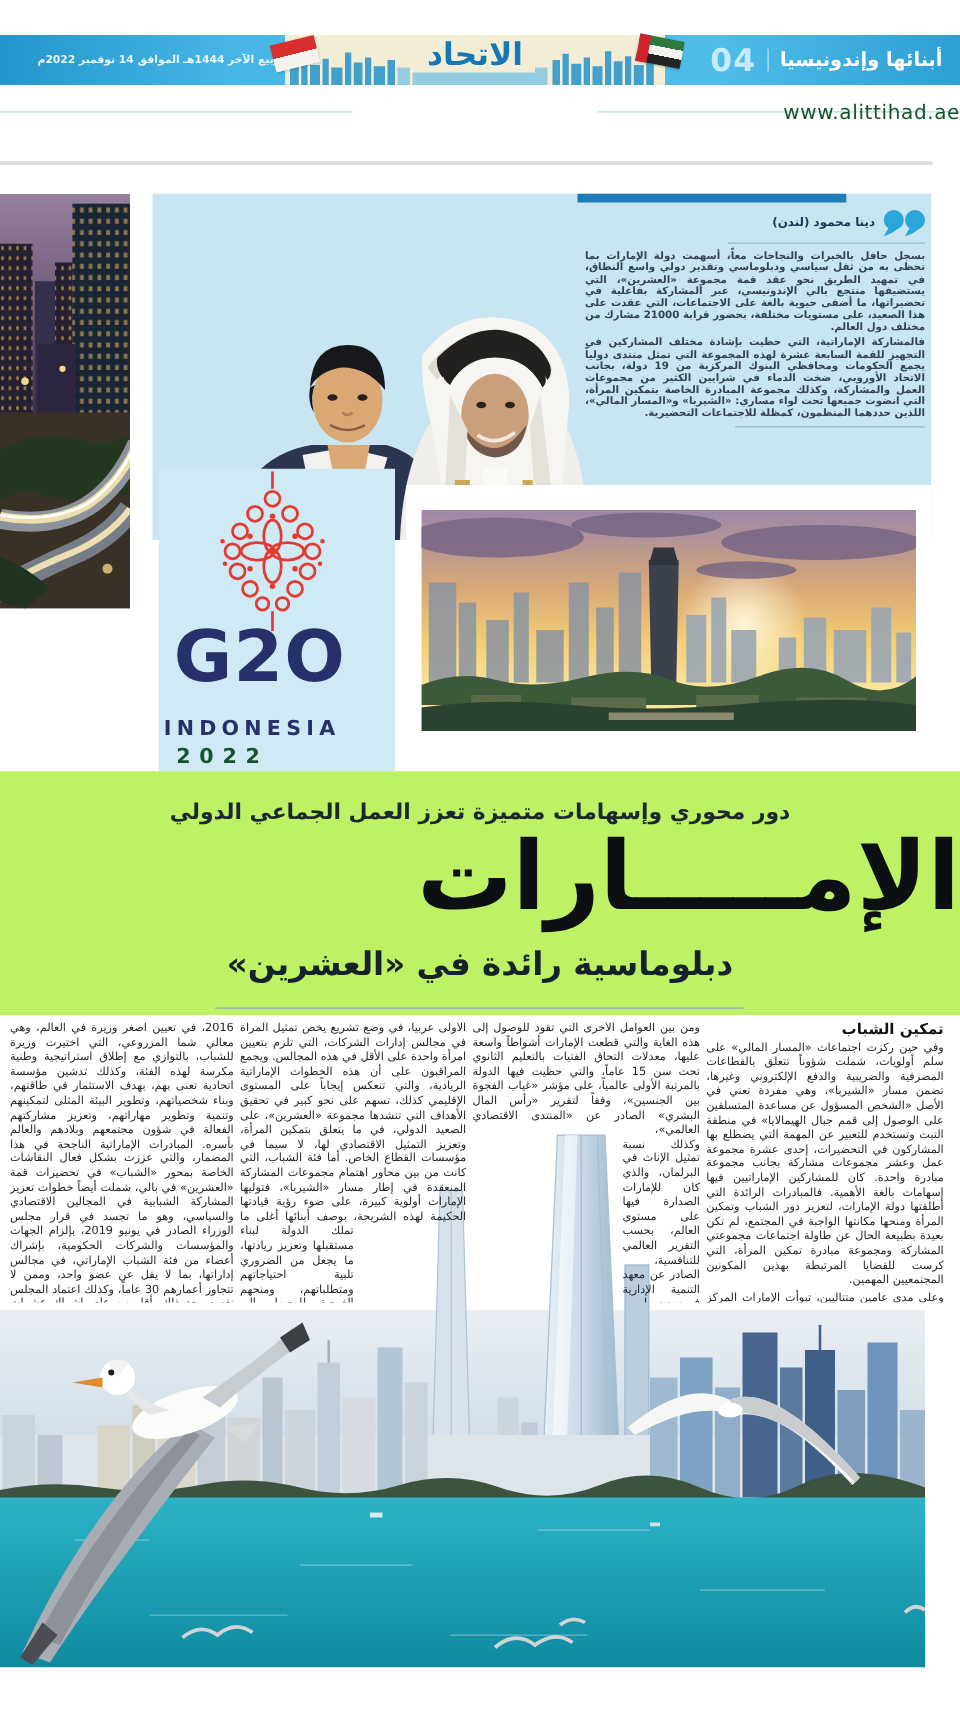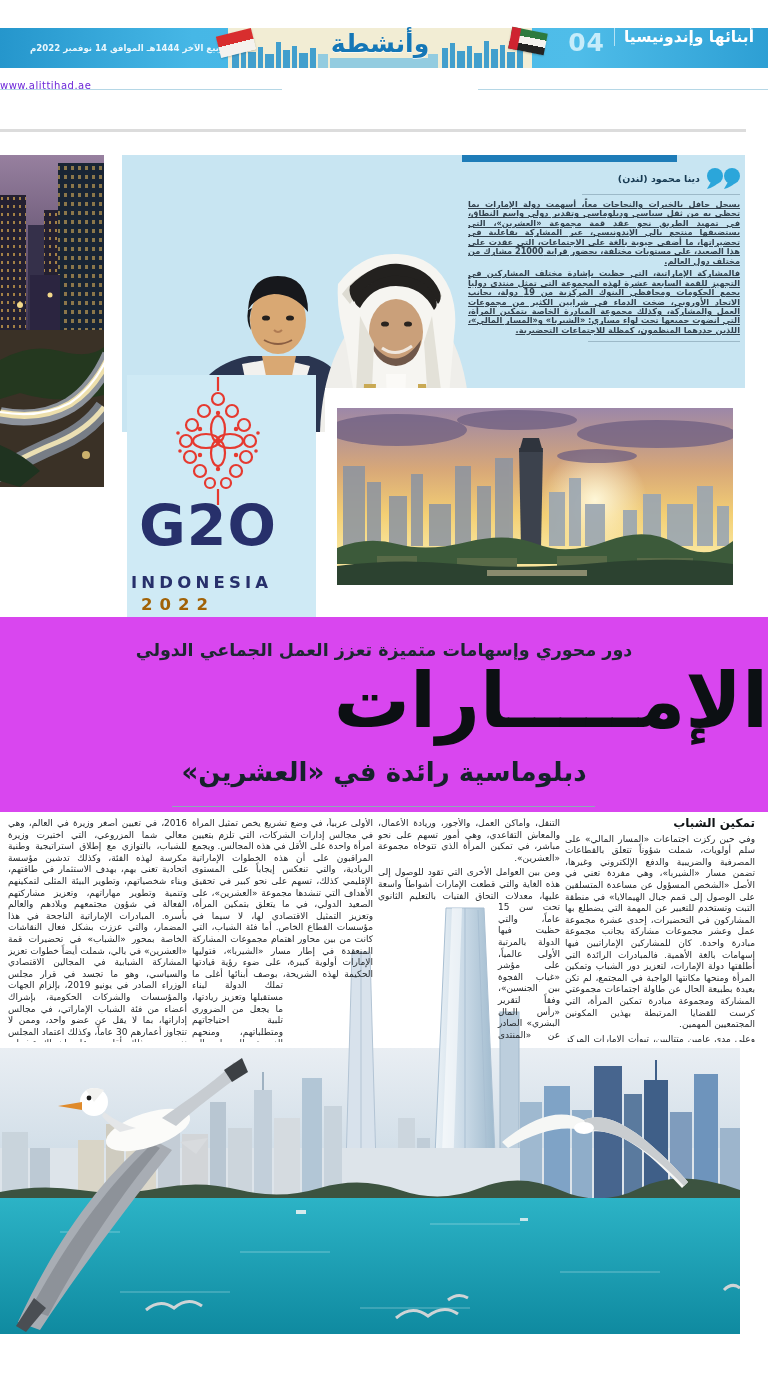--- a/index.html
+++ b/index.html
@@ -18,60 +18,60 @@
   .masthead-sky{position:absolute;left:0;bottom:0;width:100%;height:30px;}
   .masthead-title{position:absolute;left:0;top:1px;width:100%;text-align:center;
     font-size:25px;font-weight:800;color:#1577b6;direction:rtl;
     text-shadow:0 1px 0 #ffffffaa;}
   .flag{position:absolute;width:36px;height:22px;box-shadow:0 1px 2px #0003;}
   .flag-id{left:-10px;top:4px;transform:rotate(-14deg);
     background:linear-gradient(#d82e2e 50%,#f4f2ee 50%);}
   .flag-ae{right:-14px;top:2px;transform:rotate(11deg);
     background:linear-gradient(#2c7a3f 33%,#f4f2ee 33%,#f4f2ee 66%,#232323 66%);}
   .flag-ae::before{content:"";position:absolute;left:0;top:0;width:9px;height:100%;background:#cf2330;}
-  .section-head{right:14px;top:28px;height:40px;display:flex;gap:9px;direction:ltr;margin-left:12px;}
+  .section-head{right:14px;top:28px;height:40px;display:flex;align-items:center;gap:9px;direction:ltr;margin-left:12px;}
   .page-number{font-size:25px;font-weight:700;color:#c6ecfa;letter-spacing:1px;}
   .section-divider{width:1px;height:18px;background:#ffffff99;}
   .section-title{font-size:15.5px;font-weight:800;color:#fff;direction:rtl;}
 
   .website-row{left:0;top:80px;width:768px;height:18px;}
   .website-line{position:absolute;top:9px;height:1px;background:#b5d7e6;}
-  .website-text{position:absolute;left:0;top:0;width:100%;text-align:left;
-    font-size:10px;color:#6d28d9;letter-spacing:.5px;}
+  .website-text{position:absolute;left:0;top:0;width:100%;text-align:right;
+    font-size:16px;color:#14532d;letter-spacing:.5px;}
   .gray-rule{left:0;top:129px;width:746px;height:3px;background:#dcdcdc;}
 
   
   .jakarta-photo{left:0;top:155px;width:104px;height:332px;overflow:hidden;}
   .leaders-block{left:122px;top:155px;width:623px;height:277px;background:#c8e5f2;}
   .navy-bar{position:absolute;left:340px;top:0;width:215px;height:7px;background:#1e7cb8;}
   .leaders-art{position:absolute;left:2px;bottom:0;width:346px;height:208px;}
   .intro-area{position:absolute;right:5px;top:11px;width:272px;direction:rtl;}
   .byline-row{display:flex;align-items:center;gap:6px;}
   .quote-icon{width:34px;height:24px;flex:0 0 auto;}
   .byline{font-size:9.5px;font-weight:800;color:#173a52;}
   .byline-rule{height:1px;background:#9cb9c8;width:158px;margin:4px 0 5px auto;margin-left:auto;}
   .byline-rule{margin-right:0;}
   .intro-text{font-size:8.2px;line-height:9.45px;font-weight:700;color:#33424e;
-    text-align:justify;margin:0 0 3px 0;text-decoration:underline;}
+    text-align:justify;margin:0 0 3px 0;}
   .intro-endrule{height:1px;background:#9cb9c8;width:152px;margin-top:6px;}
 
   .g20-block{left:127px;top:375px;width:189px;height:242px;background:#cfeaf5;}
   .g20-ornament{position:absolute;left:31px;top:2px;width:120px;height:128px;}
   .g20-name{position:absolute;left:12px;top:118px;font-size:57px;font-weight:800;
     color:#27306b;letter-spacing:1px;font-family:"DejaVu Sans",sans-serif;}
   .g20-country{position:absolute;left:4px;top:198px;font-size:16.5px;font-weight:700;
     color:#27306b;letter-spacing:4.2px;}
   .g20-year{position:absolute;left:14px;top:220px;font-size:16.5px;font-weight:700;
-    color:#a16207;letter-spacing:7px;}
+    color:#14532d;letter-spacing:7px;}
 
   .sunset-card{left:325px;top:388px;width:420px;height:229px;background:#fff;}
   .sunset-photo{position:absolute;left:12px;top:20px;width:396px;height:177px;overflow:hidden;}
 
   
-  .headline-band{left:0;top:617px;width:768px;height:195px;background:#d946ef;direction:rtl;}
+  .headline-band{left:0;top:617px;width:768px;height:195px;background:#bef264;direction:rtl;}
   .kicker{position:absolute;left:0;top:23px;width:100%;text-align:center;
     font-size:17.5px;font-weight:800;color:#1c2830;}
   .main-title{position:absolute;left:0;top:34px;width:100%;text-align:right;
     font-size:76px;line-height:100px;font-weight:900;color:#0c1013;}
   .sub-title{position:absolute;left:0;top:140px;width:100%;text-align:center;
     font-size:26px;font-weight:800;color:#16222b;}
   .headline-rule{position:absolute;left:172px;top:189px;width:423px;height:1px;background:#8fa8b5;}
 
   
   .body-col{position:absolute;top:818px;height:224px;overflow:hidden;direction:rtl;
@@ -122,21 +122,21 @@
           <rect x="272" y="7" width="5" height="23"></rect>
         <rect x="279" y="14" width="8" height="16"></rect>
           <rect x="289" y="9" width="6" height="21"></rect>
       </g>
       <g fill="#7cc4e4" opacity="0.8">
         <rect x="90" y="16" width="10" height="14"></rect>
           <rect x="200" y="16" width="10" height="14"></rect>
         <rect x="102" y="20" width="100" height="10"></rect>
       </g>
     </svg>
-    <div class="masthead-title">وأنشطة</div>
+    <div class="masthead-title">الاتحاد</div>
     <div class="flag flag-id"></div>
     <div class="flag flag-ae"></div>
   </div>
 
   <div class="abs section-head">
     <span class="page-number">04</span>
     <span class="section-divider"></span>
     <span class="section-title">أبنائها وإندونيسيا</span>
   </div>
 
@@ -350,21 +350,20 @@
   </div>
 
   <div class="body-col col-1">
     <h3 class="body-heading">تمكين الشباب</h3>
     <p>وفي حين ركزت اجتماعات «المسار المالي» على سلم أولويات، شملت شؤوناً تتعلق بالقطاعات المصرفية والضريبية والدفع الإلكتروني وغيرها، تضمن مسار «الشيربا»، وهي مفردة تعني في الأصل «الشخص المسؤول عن مساعدة المتسلقين على الوصول إلى قمم جبال الهيمالايا» في منطقة التبت وتستخدم للتعبير عن المهمة التي يضطلع بها المشاركون في التحضيرات، إحدى عشرة مجموعة عمل وعشر مجموعات مشاركة بجانب مجموعة مبادرة واحدة. كان للمشاركين الإماراتيين فيها إسهامات بالغة الأهمية. فالمبادرات الرائدة التي أطلقتها دولة الإمارات، لتعزيز دور الشباب وتمكين المرأة ومنحها مكانتها الواجبة في المجتمع، لم تكن بعيدة بطبيعة الحال عن طاولة اجتماعات مجموعتي المشاركة ومجموعة مبادرة تمكين المرأة، التي كرست للقضايا المرتبطة بهذين المكونين المجتمعيين المهمين.</p>
     <p>وعلى مدى عامين متتاليين، تبوأت الإمارات المركز الأول على مستوى الشرق الأوسط وشمال أفريقيا، في تقرير البنك الدولي المعنون بـ«المرأة وأنشطة الأعمال والقانون 2021 و2022»، ضمن 8 محاور، من بينها حرية</p>
   </div>
 
   <div class="body-col col-2">
     <span class="tower-hole-left"></span>
-    <p>التنقل، وأماكن العمل، والأجور، وريادة الأعمال، والمعاش التقاعدي، وهي أمور تسهم على نحو مباشر، في تمكين المرأة الذي تتوخاه مجموعة «العشرين».</p>
     <p>ومن بين العوامل الأخرى التي تقود للوصول إلى هذه الغاية والتي قطعت الإمارات أشواطاً واسعة عليها، معدلات التحاق الفتيات بالتعليم الثانوي تحت سن 15 عاماً، والتي حظيت فيها الدولة بالمرتبة الأولى عالمياً، على مؤشر «غياب الفجوة بين الجنسين»، وفقاً لتقرير «رأس المال البشري» الصادر عن «المنتدى الاقتصادي العالمي»، وكذلك نسبة تمثيل الإناث في البرلمان، والذي كان للإمارات الصدارة فيها على مستوى العالم، بحسب التقرير العالمي للتنافسية، الصادر عن معهد التنمية الإدارية في سويسرا.</p>
 
   </div>
 
   <div class="body-col col-3">
     <span class="tower-hole-right"></span>
     <p>الأولى عربياً، في وضع تشريع يخص تمثيل المرأة في مجالس إدارات الشركات، التي تلزم بتعيين امرأة واحدة على الأقل في هذه المجالس. ويجمع المراقبون على أن هذه الخطوات الإماراتية الريادية، والتي تنعكس إيجاباً على المستوى الإقليمي كذلك، تسهم على نحو كبير في تحقيق الأهداف التي تنشدها مجموعة «العشرين»، على الصعيد الدولي، في ما يتعلق بتمكين المرأة، وتعزيز التمثيل الاقتصادي لها، لا سيما في مؤسسات القطاع الخاص. أما فئة الشباب، التي كانت من بين محاور اهتمام مجموعات المشاركة المنعقدة في إطار مسار «الشيربا»، فتوليها الإمارات أولوية كبيرة، على ضوء رؤية قيادتها الحكيمة لهذه الشريحة، بوصف أبنائها أغلى ما تملك الدولة لبناء مستقبلها وتعزيز ريادتها، ما يجعل من الضروري تلبية احتياجاتهم ومتطلباتهم، ومنحهم الفرصة للوصول إلى أرفع المناصب. فلم ينس المشاركون في قمة «العشرين» وتحضيراتها أنه كان للإمارات السبق في عام</p>
   </div>
 
   <div class="body-col col-4">

